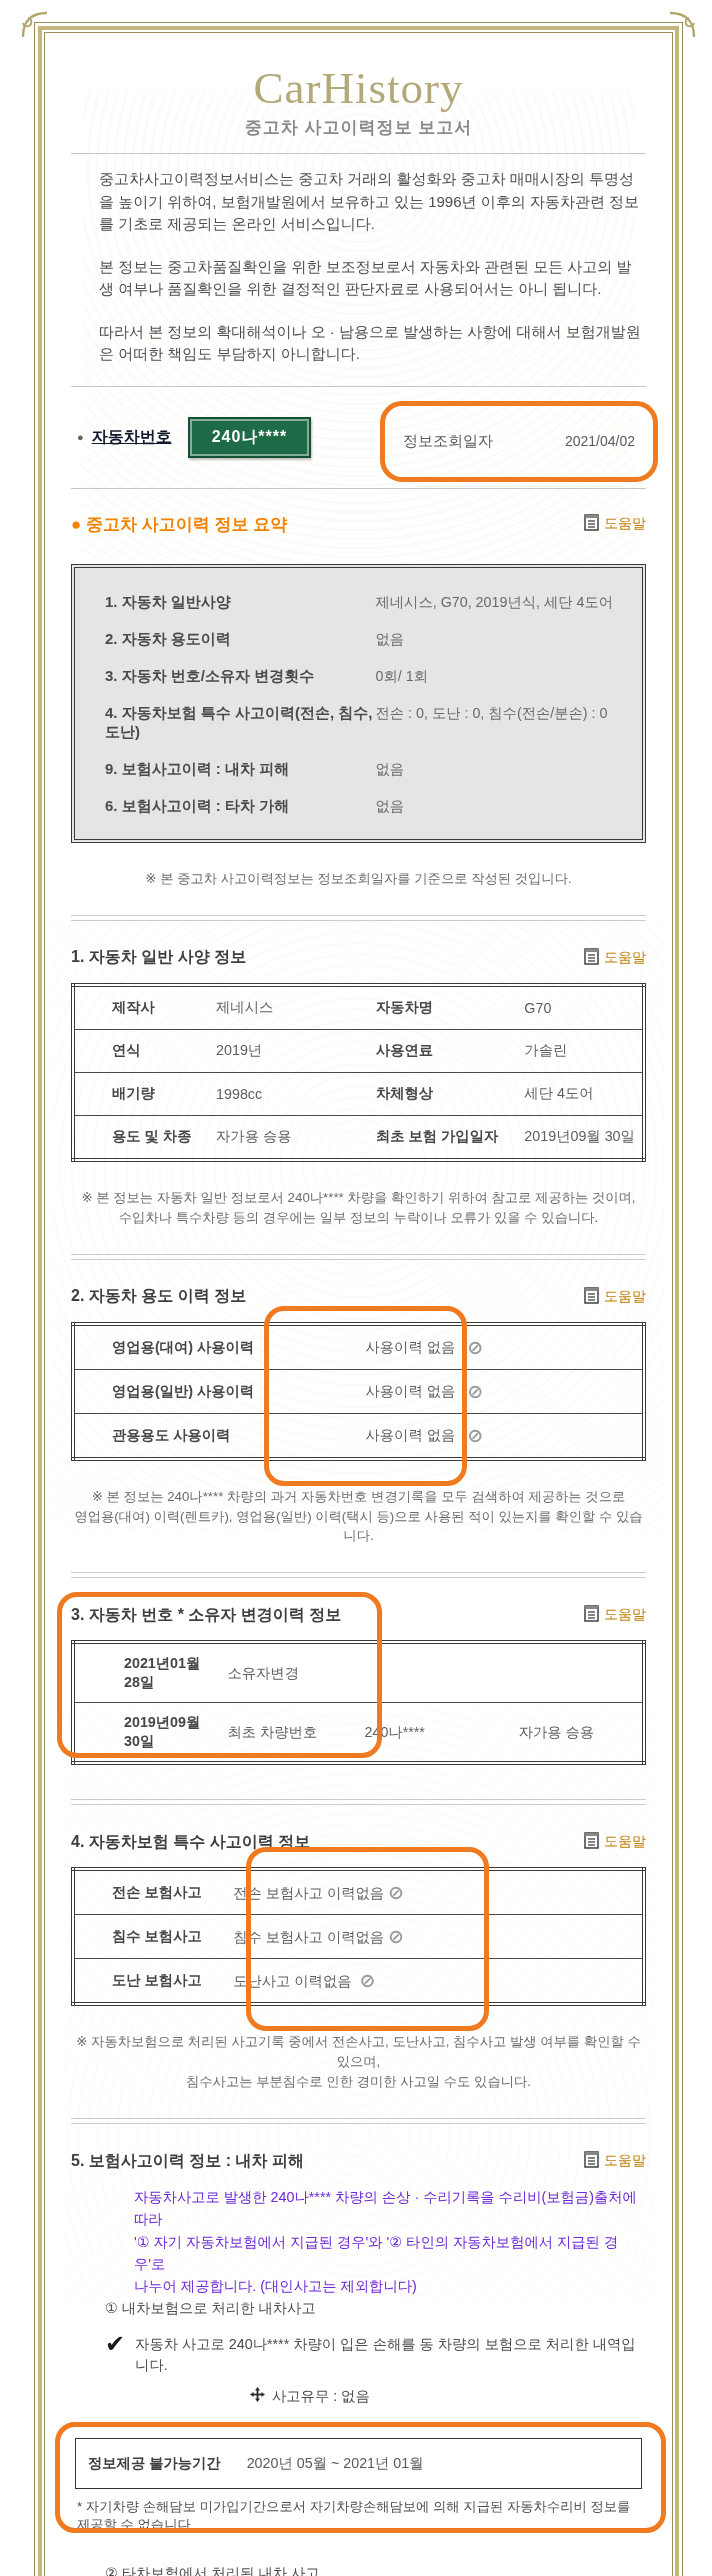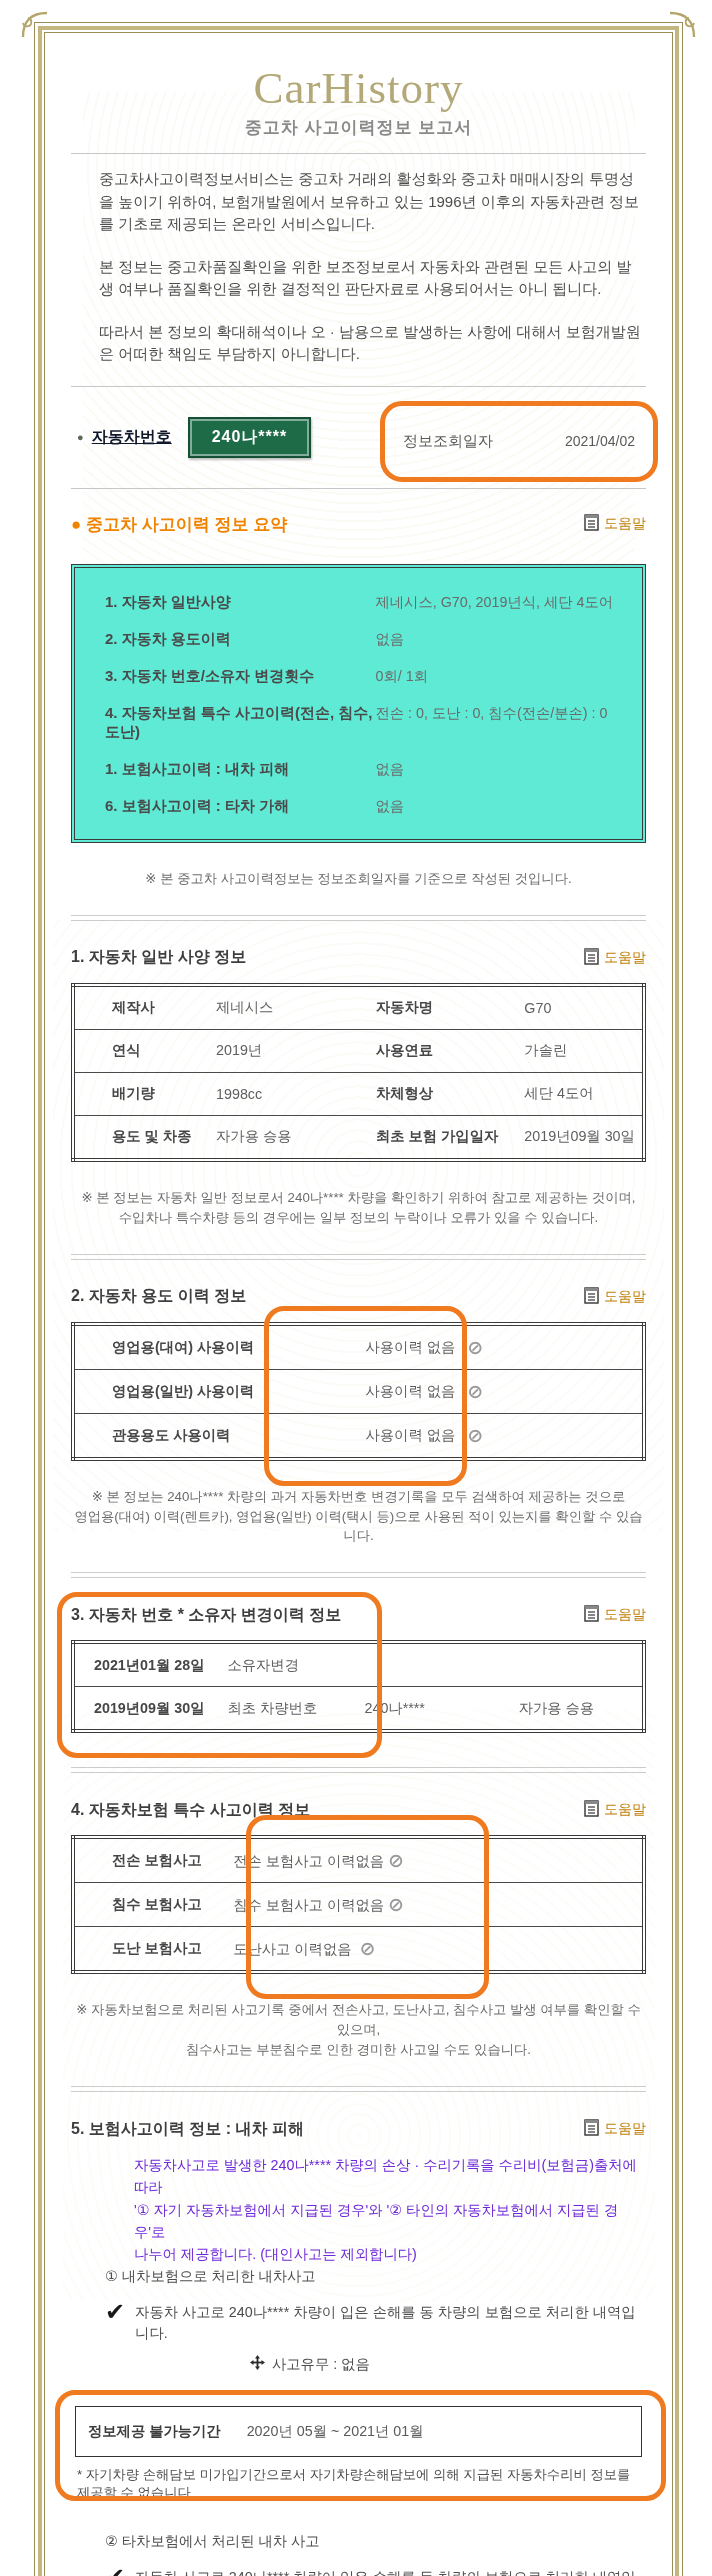--- a/index.html
+++ b/index.html
@@ -41,38 +41,38 @@
   .query-label{font-size:15px;color:#5a5a5a;}
   .query-date{font-size:14px;color:#5a5a5a;}
 
   
   .sec-head{display:flex;align-items:center;justify-content:space-between;margin:4px 0 14px 0;}
   .sec-title{font-size:16px;font-weight:bold;color:#3e3e3e;}
   .sum-title{font-size:17px;font-weight:bold;color:#f08300;}
   .help{display:flex;align-items:center;gap:5px;text-decoration:none;cursor:pointer;}
   .help-text{font-size:14px;color:#bf7d07;}
   
-  .sum-box{border:4px double #3a3a3a;background:#5eead4;padding:16px 0 14px 0;margin-top:28px;}
+  .sum-box{border:4px double #3a3a3a;background:#e5e5e5;padding:16px 0 14px 0;margin-top:28px;}
   .sum-row{display:flex;padding:9px 0;}
   .sum-label{width:53%;padding-left:30px;font-weight:bold;font-size:15px;color:#4a4a4a;box-sizing:border-box;}
   .sum-value{flex:1;font-size:14.3px;color:#6a6a6a;}
   .note{text-align:center;font-size:13.3px;color:#6b6b6b;line-height:1.5;margin:26px 0 4px 0;}
 
   
   table.dt{width:100%;border-collapse:collapse;border:4px double #3a3a3a;margin-top:4px;}
   table.dt td{border-bottom:1px solid #4a4a4a;padding:10px 6px;font-size:14.3px;color:#5f5f5f;height:22px;}
   table.dt tr:last-child td{border-bottom:none;}
   table.dt td.lbl{font-weight:bold;color:#474747;padding-left:37px;}
   .t1 td.lbl{width:24%;}
   .t1 td.v1{width:28%;}
   .t1 td.lbl2{font-weight:bold;color:#474747;width:26%;}
   .t2 td.lbl{width:38%;}
   .t2 td.v{width:30%;text-align:right;}
   .t2 td.ic{color:#9a9a9a;font-size:19px;}
-  .t3 td.c1{width:26%;font-weight:bold;color:#474747;padding-left:19px;}
+  .t3 td.c1{width:26%;font-weight:bold;color:#474747;padding-left:49px;}
   .t3 td.c2{width:24%;}
   .t3 td.c3{width:27%;}
   .t4 td.lbl{width:27%;padding-left:30px;}
   .no-icon{color:#9a9a9a;font-size:19px;font-weight:bold;vertical-align:-1px;}
 
   .sec-wrap{position:relative;}
   .ohl{position:absolute;border:5px solid #ef7a1f;border-radius:20px;pointer-events:none;z-index:4;}
 
   
   .body-ind{font-size:14.3px;line-height:1.55;color:#6d28d9;margin:2px 0 2px 63px;}
@@ -154,21 +154,21 @@
               </div>
             <div class="sum-row">
                 <span class="sum-label">3. 자동차 번호/소유자 변경횟수</span>
                 <span class="sum-value">0회/ 1회</span>
               </div>
             <div class="sum-row">
                 <span class="sum-label">4. 자동차보험 특수 사고이력(전손, 침수, 도난)</span>
                 <span class="sum-value">전손 : 0, 도난 : 0, 침수(전손/분손) : 0</span>
               </div>
             <div class="sum-row">
-                <span class="sum-label">1. 보험사고이력 : 내차 피해</span>
+                <span class="sum-label">9. 보험사고이력 : 내차 피해</span>
                 <span class="sum-value">없음</span>
               </div>
             <div class="sum-row">
                 <span class="sum-label">6. 보험사고이력 : 타차 가해</span>
                 <span class="sum-value">없음</span>
               </div>
           </div>
           <div class="note">※ 본 중고차 사고이력정보는 정보조회일자를 기준으로 작성된 것입니다.</div>
           <div class="hr-dbl"></div>
 

